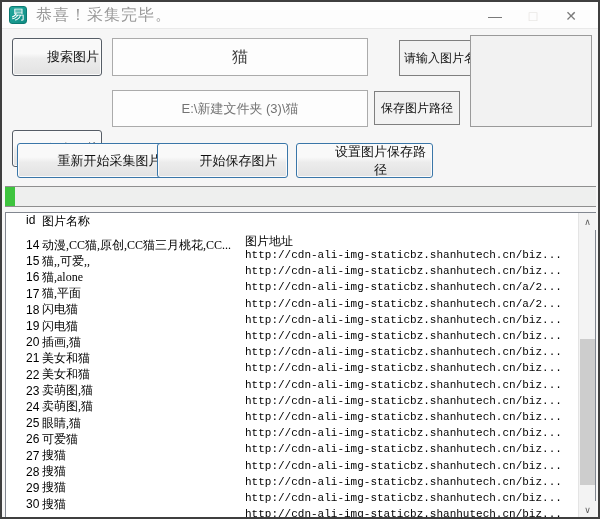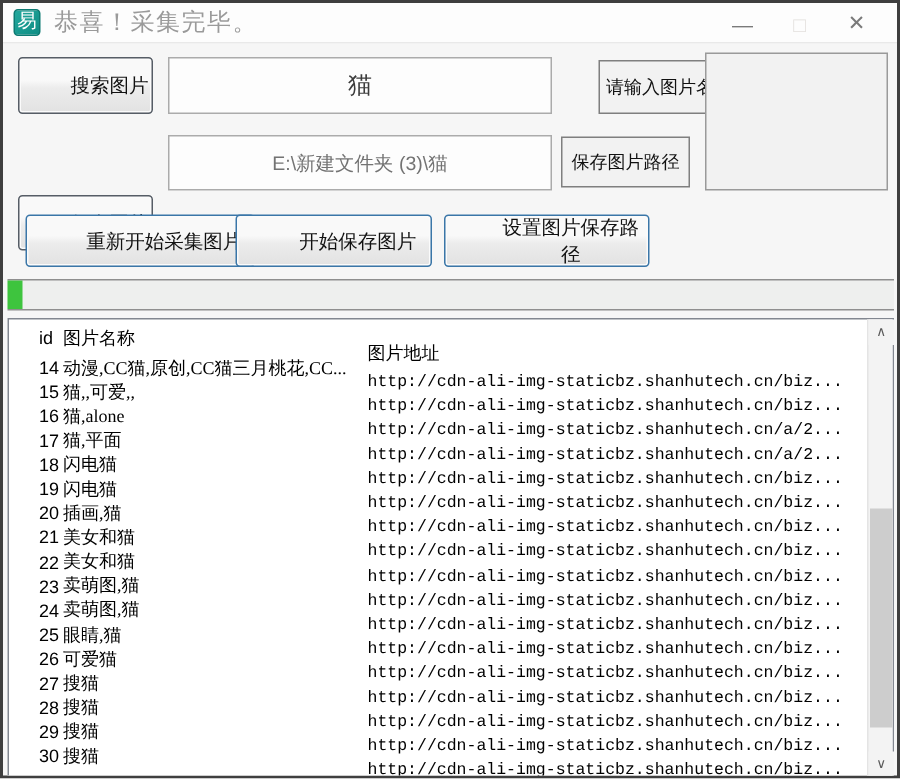--- a/index.html
+++ b/index.html
@@ -75,21 +75,21 @@
     background: #eeefee; border-top: 1px solid #8f8f8f; border-bottom: 1px solid #8f8f8f;
   }
   .progress-chunk { height: 100%; background: #3ec43e; }
 
   
   .table-wrap {
     position: absolute; left: 3px; top: 210px; width: 591px; height: 307px;
     border: 1px solid #828790; background: #fff;
   }
   .table-inner { position: absolute; left: 0; top: 0; right: 17px; bottom: 0; overflow: hidden; }
-  .thead { display: flex; height: 24px; align-items: center; font-size: 12px; color: #000; }
+  .thead { display: flex; height: 24px; align-items: flex-start; font-size: 12px; color: #000; }
   .trow  { display: flex; height: 16.2px; align-items: center; font-size: 12px; color: #000; white-space: nowrap; }
   .col-id   { width: 36px; padding-left: 20px; flex: none; }
   .col-name { width: 203px; flex: none; overflow: hidden; font-family: Liberation Serif, serif; }
   .col-url  { flex: 1; overflow: hidden; font-family: "Liberation Mono", "DejaVu Sans Mono", monospace; font-size: 11px; margin-top: 20px; }
   .thead .col-url { font-family: "Liberation Sans", "DejaVu Sans", sans-serif; font-size: 12px; }
 
   
   .vscroll {
     position: absolute; right: 0; top: 0; bottom: 0; width: 17px;
     background: #f3f3f3; border-left: 1px solid #e4e4e4;

